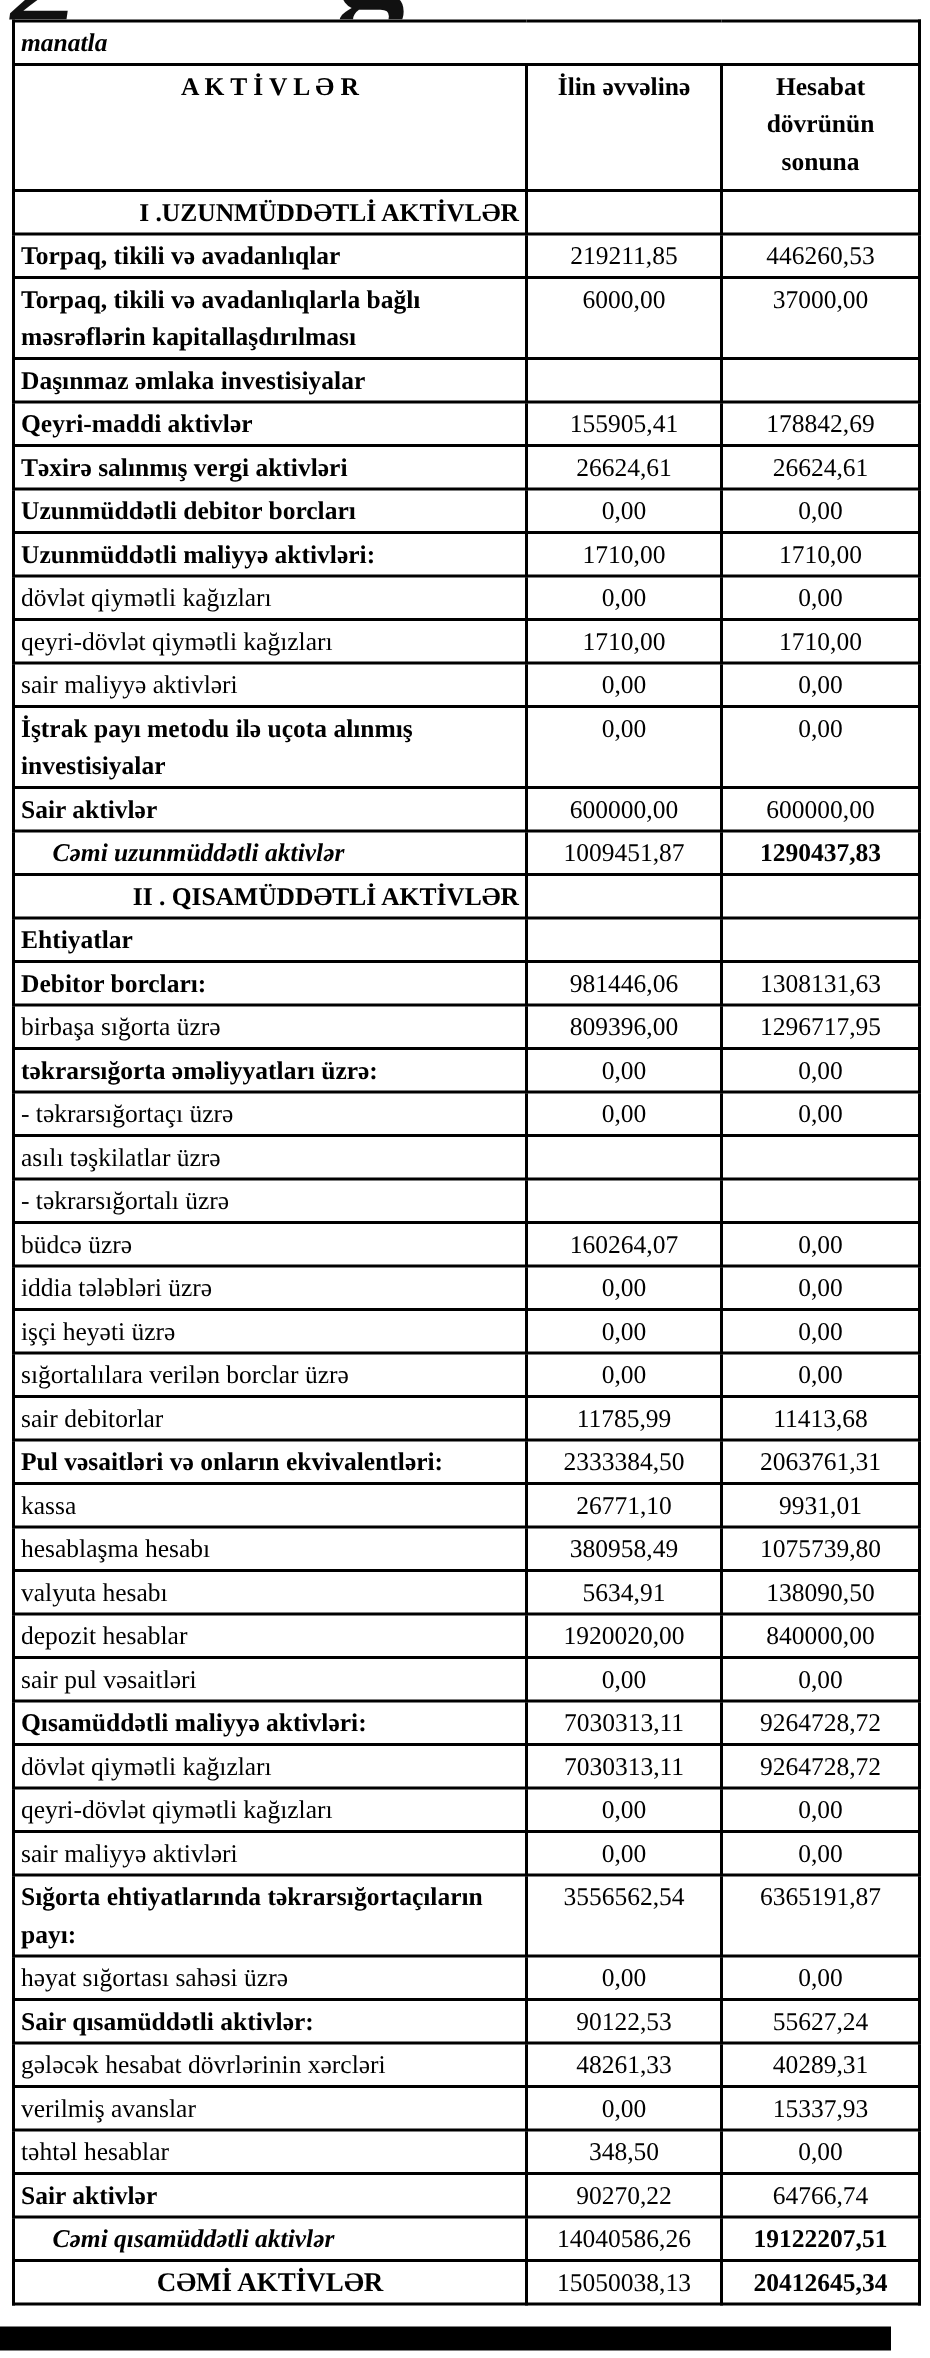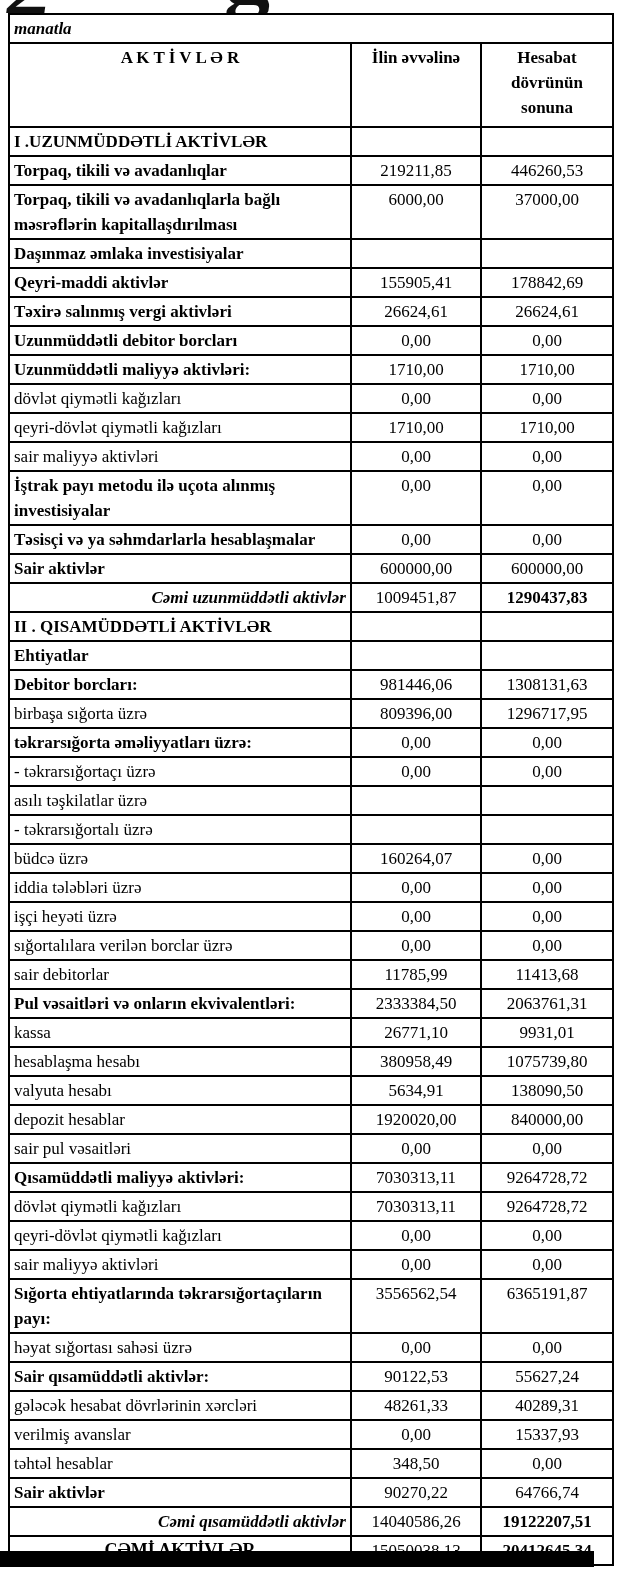--- a/index.html
+++ b/index.html
@@ -26,23 +26,23 @@
   .unit-row td{
     text-align:left;font-style:italic;font-weight:bold;
     font-size:16px;line-height:24px;padding-right:8px;
   }
   .header-row td{
     text-align:center;vertical-align:middle;font-weight:bold;
     font-size:18px;line-height:24px;height:80px;
   }
   td.label{text-align:left;padding-left:6px;}
   td.val{text-align:center;}
-  tr.section td.label{text-align:left;font-weight:bold;}
+  tr.section td.label{text-align:right;font-weight:bold;}
   tr.bold td.label{font-weight:bold;}
-  tr.total td.label{text-align:right;font-weight:bold;font-style:italic;padding-left:25px;}
+  tr.total td.label{text-align:left;font-weight:bold;font-style:italic;padding-left:25px;}
   tr.total td.v2{font-weight:bold;}
   tr.grand td.label{text-align:center;font-weight:bold;font-size:18px;}
   tr.grand td.v2{font-weight:bold;}
 
   .bottom-bar{
     position:absolute;left:0;top:1551px;width:594px;height:16px;background:#000;
   }
 </style>
 </head>
 <body>
@@ -123,25 +123,20 @@
         <td class="label">sair maliyyə aktivləri</td>
         <td class="val v1">0,00</td>
         <td class="val v2">0,00</td>
       </tr>
       <tr class="bold">
         <td class="label">İştrak payı metodu ilə uçota alınmış investisiyalar</td>
         <td class="val v1">0,00</td>
         <td class="val v2">0,00</td>
       </tr>
       <tr class="bold">
-        <td class="label">Təsisçi və ya səhmdarlarla hesablaşmalar</td>
-        <td class="val v1">0,00</td>
-        <td class="val v2">0,00</td>
-      </tr>
-      <tr class="bold">
         <td class="label">Sair aktivlər</td>
         <td class="val v1">600000,00</td>
         <td class="val v2">600000,00</td>
       </tr>
       <tr class="total">
         <td class="label">Cəmi uzunmüddətli aktivlər</td>
         <td class="val v1">1009451,87</td>
         <td class="val v2">1290437,83</td>
       </tr>
       <tr class="section">

